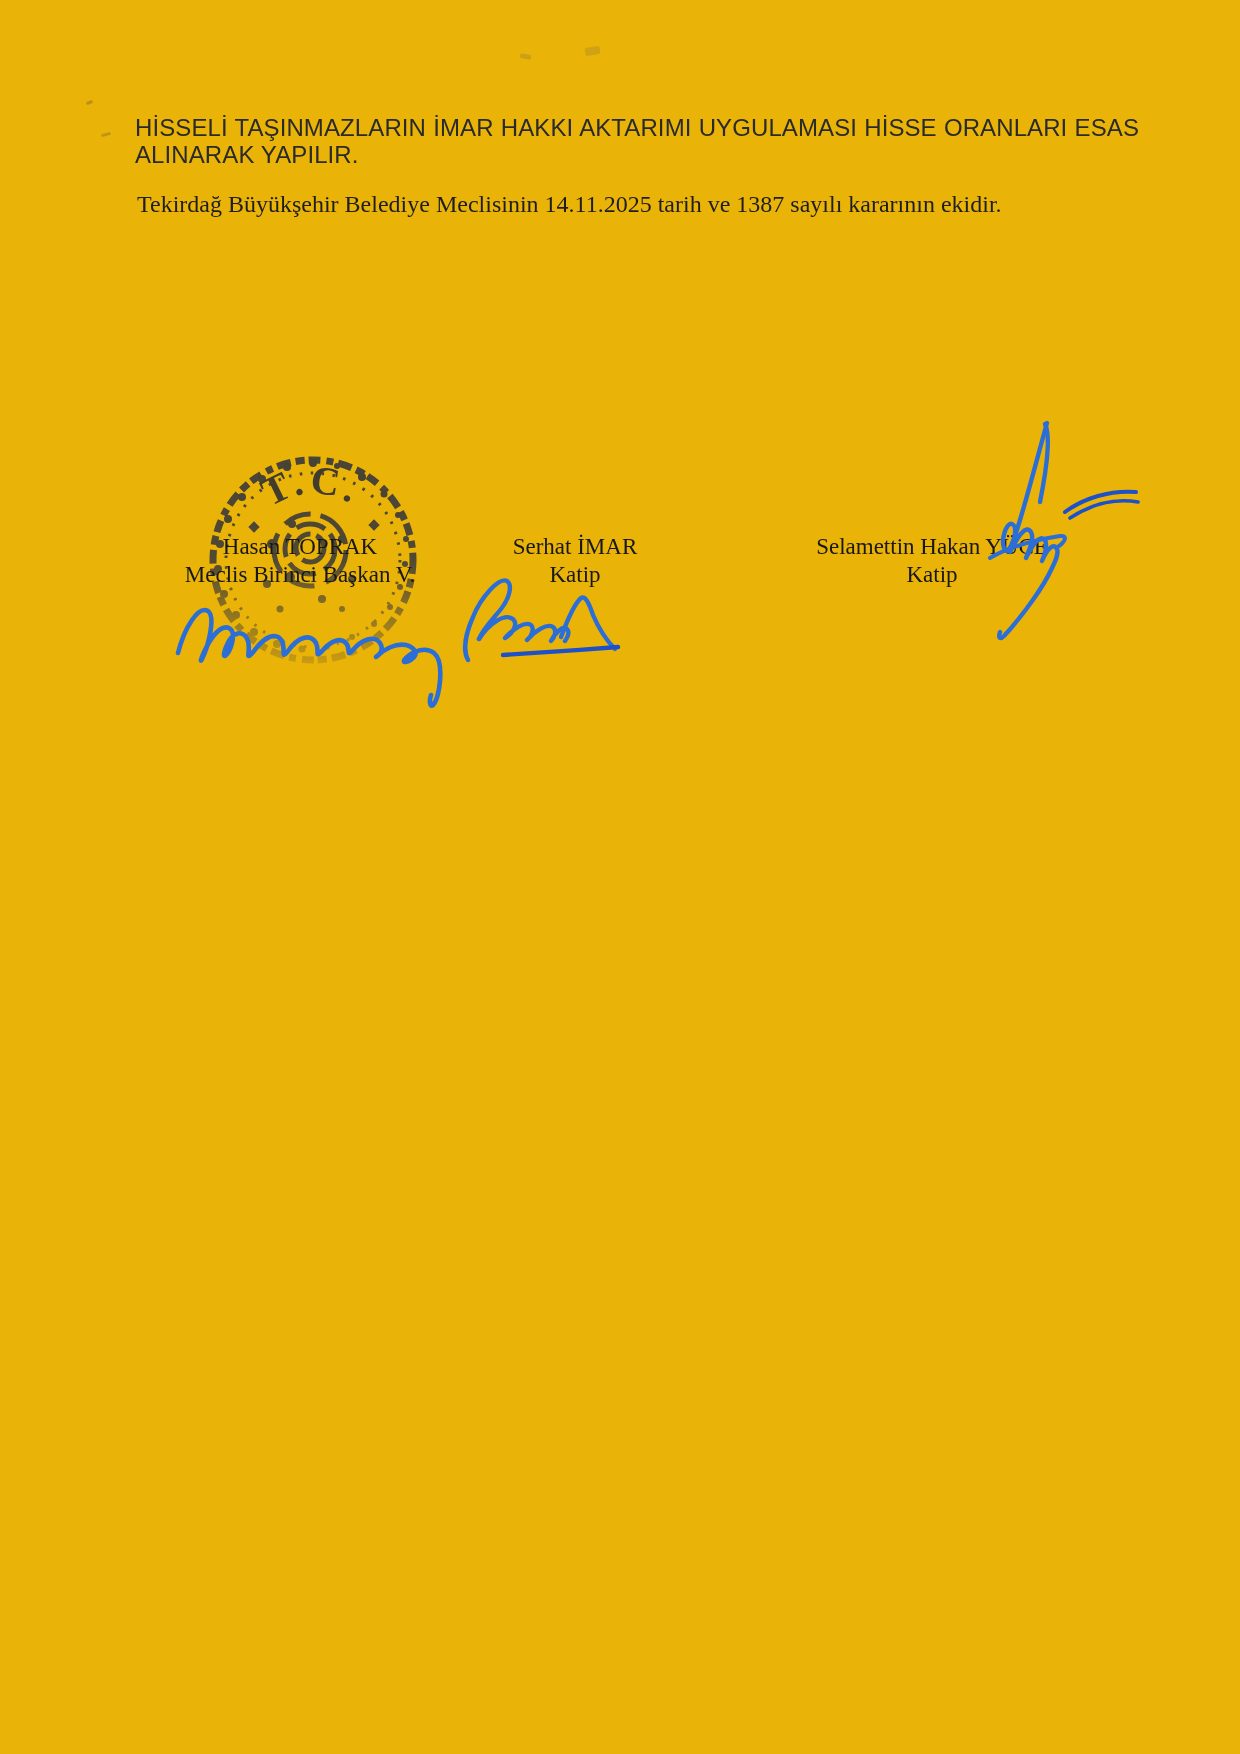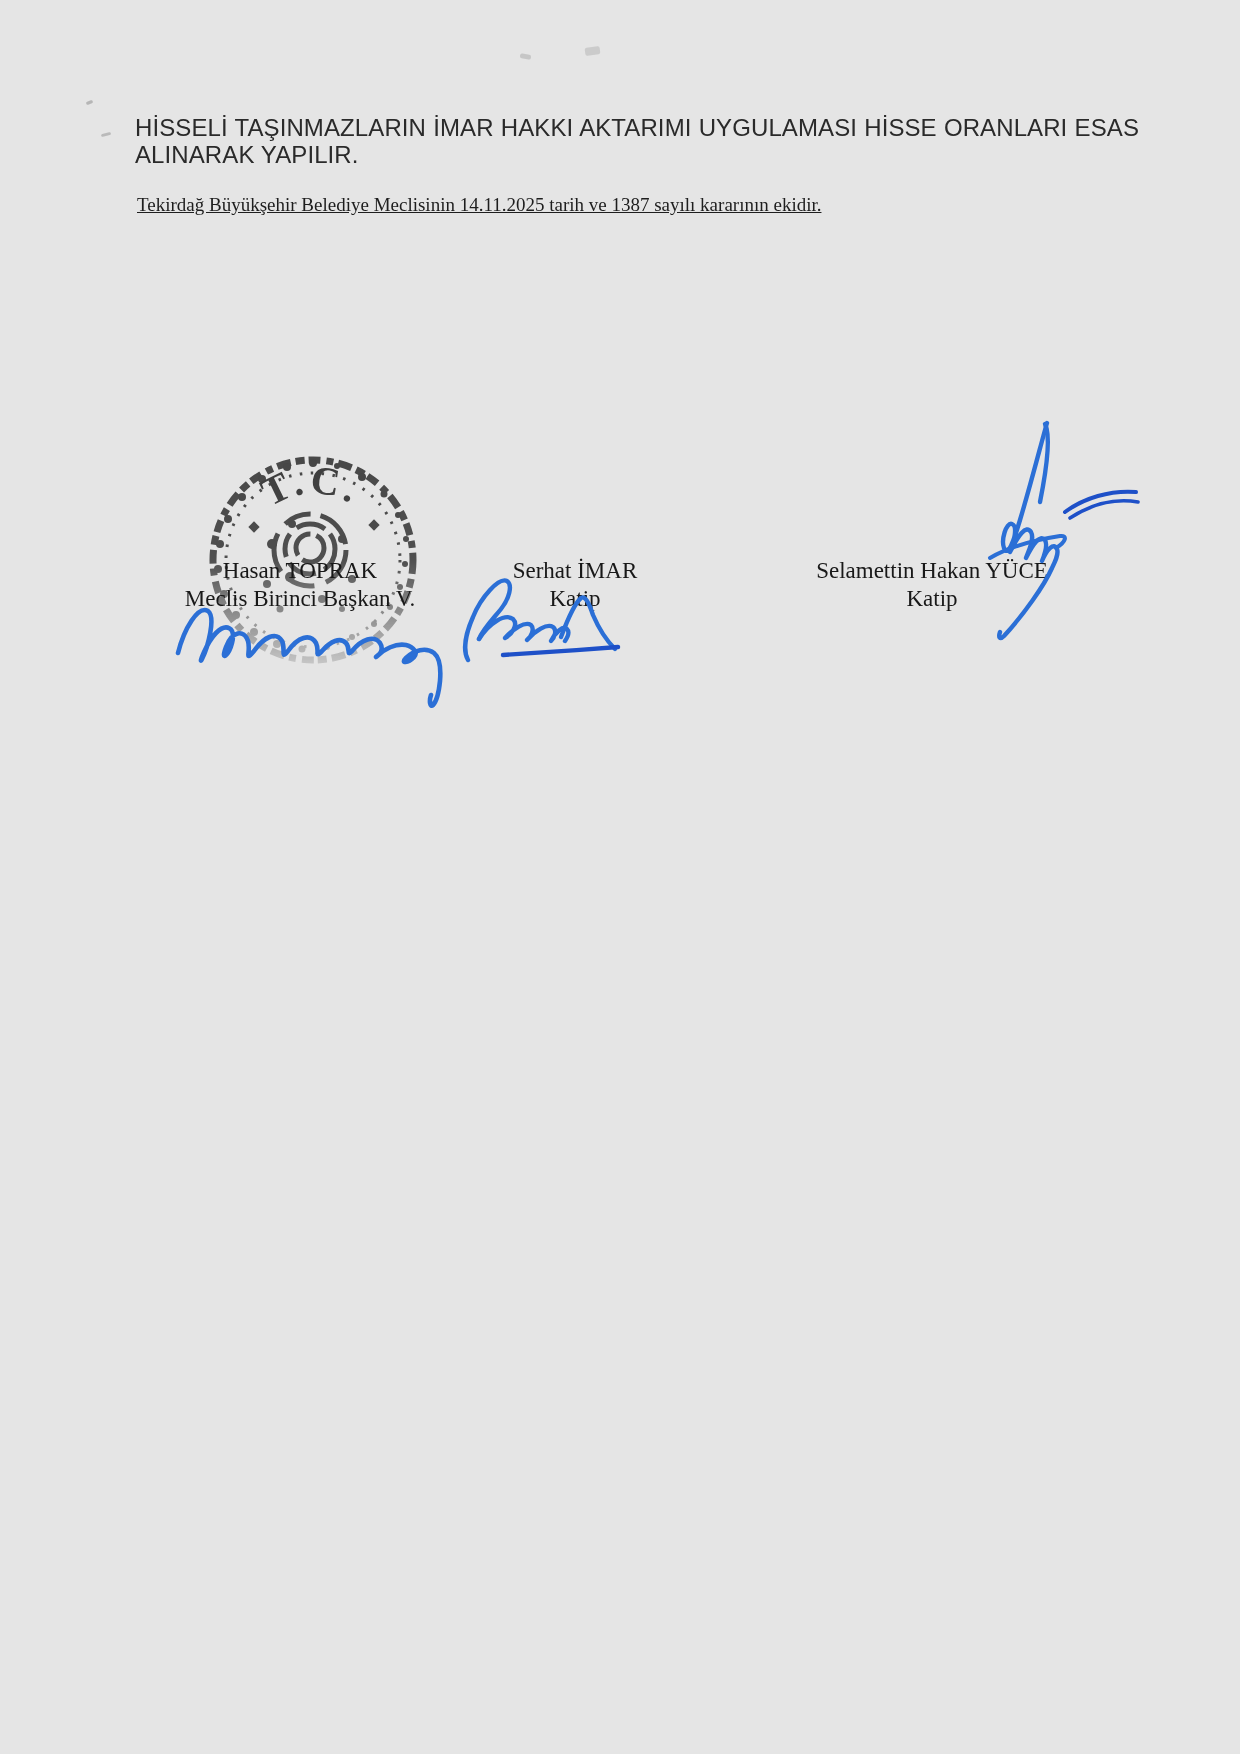--- a/index.html
+++ b/index.html
@@ -1,20 +1,20 @@
 <!DOCTYPE html>
 <html><head>
 <meta charset="utf-8">
 <style>
   html,body{margin:0;padding:0;background:#9a9a9a;}
   .page{
     position:relative;
     width:1240px;height:1754px;
     margin:0 auto;
-    background:#e5e5e5;
+    background:#eab308;
     overflow:hidden;
     font-family:"Liberation Sans",sans-serif;
     color:#262626;
   }
   .content{
     position:absolute;
     left:135px;top:114px;
     width:1004px;
   }
   .para{
@@ -25,29 +25,28 @@
     letter-spacing:0.1px;
     color:#2a2a2a;
     text-align:justify;
     text-align-last:left;
     font-stretch:95%;
   }
   .para.p2{margin-bottom:26px;}
   .decision-line{
     margin:17px 0 0 2px;
     font-family:"Liberation Serif",serif;
-    font-size:19px;
+    font-size:24px;
     line-height:27px;
     color:#1e1e1e;
     text-align:left;
-    text-decoration:underline;
   }
   .sig-name-block{
     position:absolute;
-    top:557px;
+    top:533px;
     text-align:center;
     font-family:"Liberation Serif",serif;
     font-size:23px;
     line-height:28px;
     color:#181818;
     z-index:3;
   }
   .sig-name-block .sig-name{display:block;}
   .sig-name-block .sig-title{display:block;}
   .sig-left{left:150px;width:300px;}

